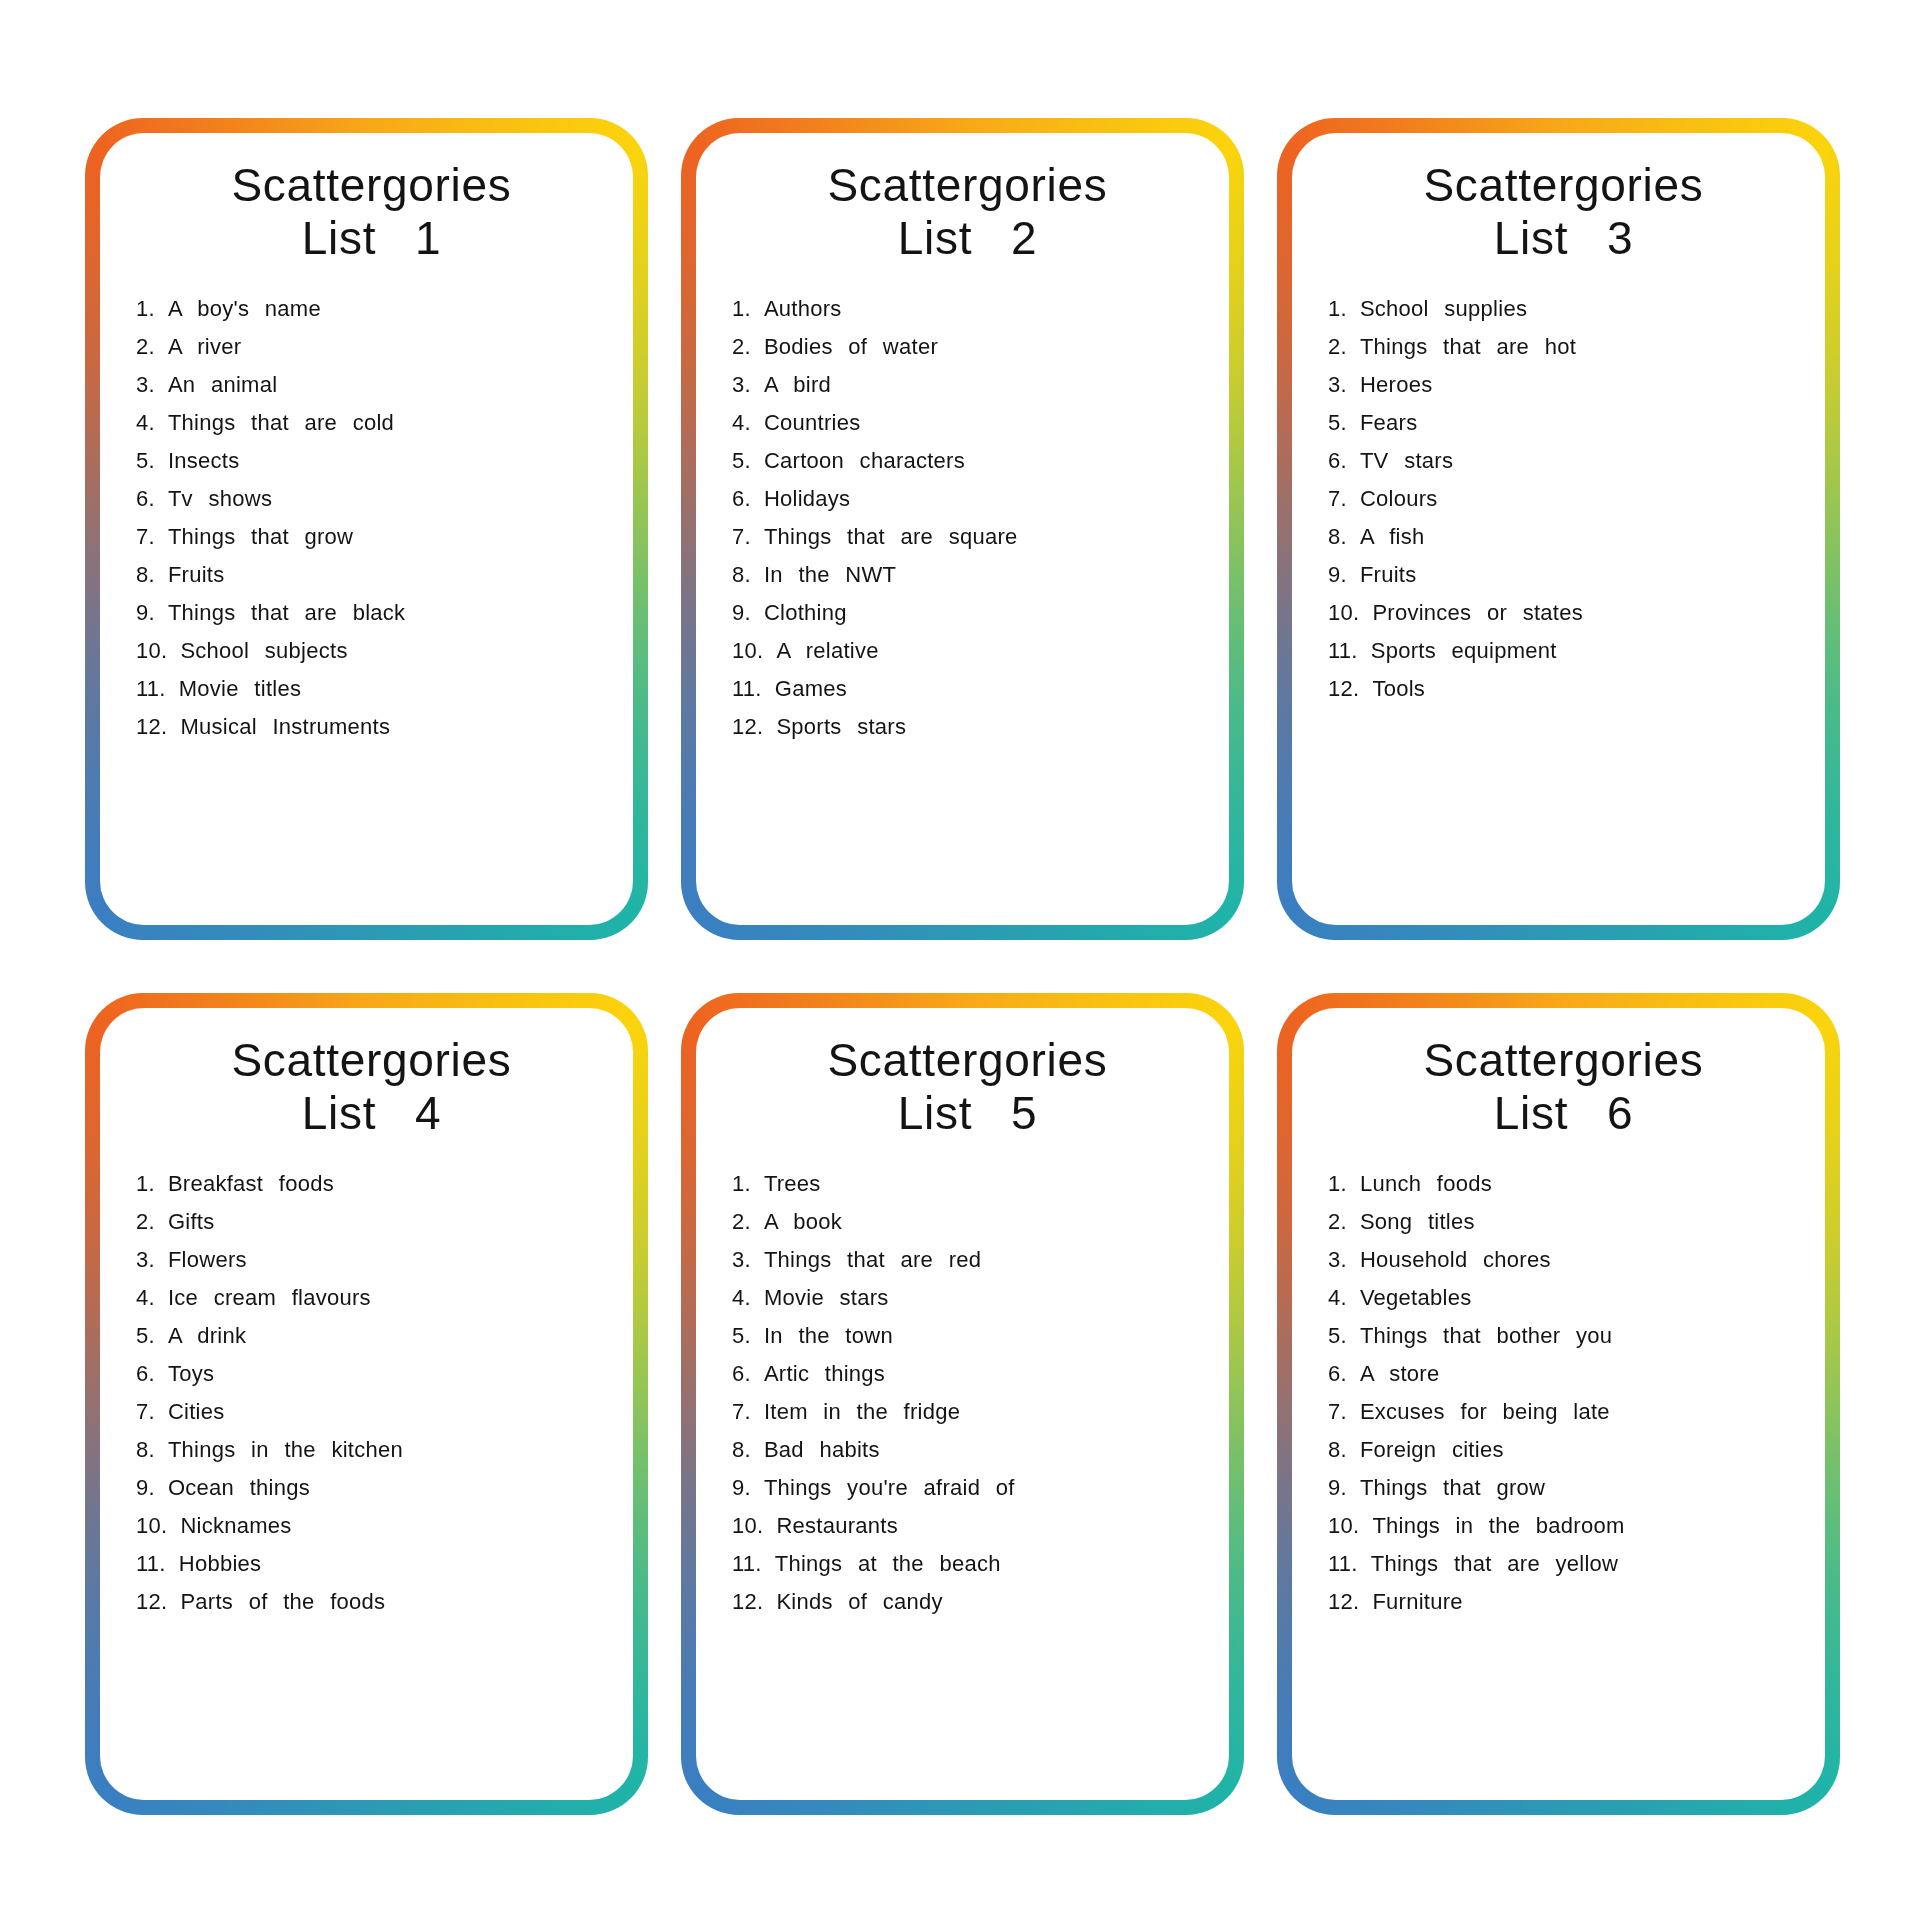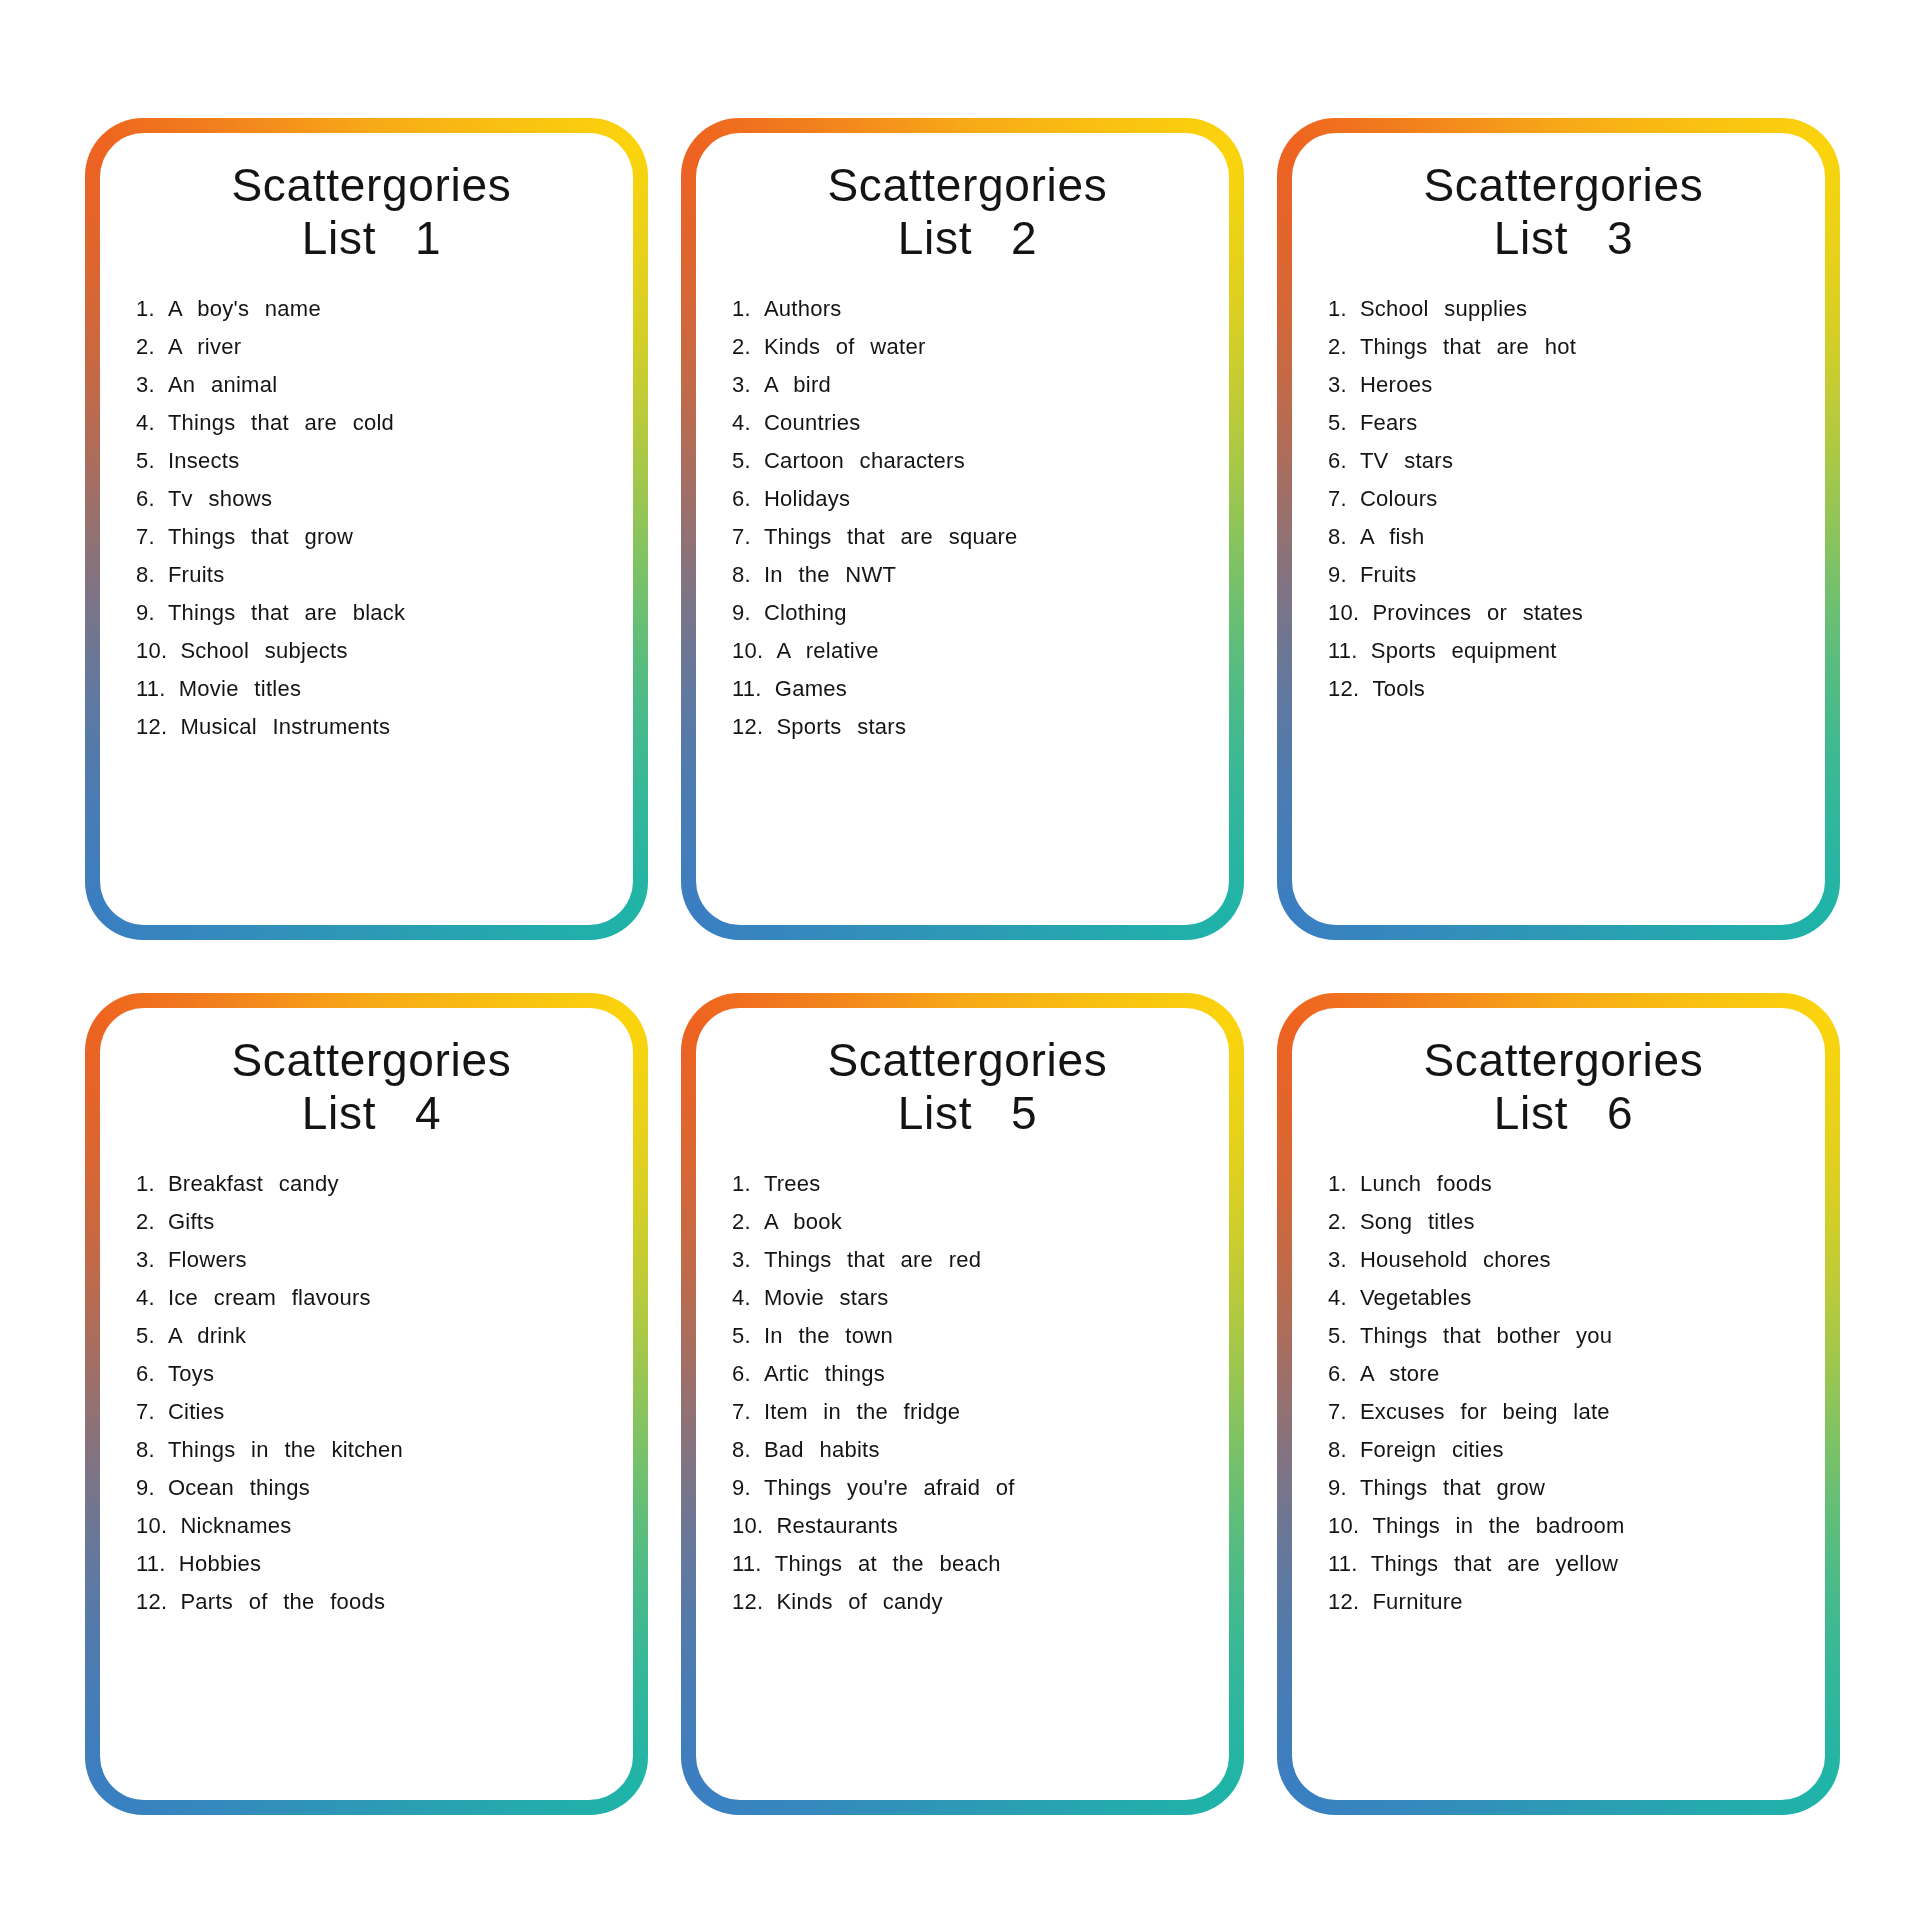--- a/index.html
+++ b/index.html
@@ -110,21 +110,21 @@
   <div class="card">
     <div class="card-inner">
       <div class="card-title">
         <div class="line1">Scattergories</div>
         <div class="line2">List 2</div>
       </div>
       <div class="items">
 
           <div class="item"><span class="num">1.</span><span class="txt">Authors</span></div>
 
-          <div class="item"><span class="num">2.</span><span class="txt">Kinds of water</span></div>
+          <div class="item"><span class="num">2.</span><span class="txt">Bodies of water</span></div>
 
           <div class="item"><span class="num">3.</span><span class="txt">A bird</span></div>
 
           <div class="item"><span class="num">4.</span><span class="txt">Countries</span></div>
 
           <div class="item"><span class="num">5.</span><span class="txt">Cartoon characters</span></div>
 
           <div class="item"><span class="num">6.</span><span class="txt">Holidays</span></div>
 
           <div class="item"><span class="num">7.</span><span class="txt">Things that are square</span></div>
@@ -177,21 +177,21 @@
   </div>
 
   <div class="card">
     <div class="card-inner">
       <div class="card-title">
         <div class="line1">Scattergories</div>
         <div class="line2">List 4</div>
       </div>
       <div class="items">
 
-          <div class="item"><span class="num">1.</span><span class="txt">Breakfast candy</span></div>
+          <div class="item"><span class="num">1.</span><span class="txt">Breakfast foods</span></div>
 
           <div class="item"><span class="num">2.</span><span class="txt">Gifts</span></div>
 
           <div class="item"><span class="num">3.</span><span class="txt">Flowers</span></div>
 
           <div class="item"><span class="num">4.</span><span class="txt">Ice cream flavours</span></div>
 
           <div class="item"><span class="num">5.</span><span class="txt">A drink</span></div>
 
           <div class="item"><span class="num">6.</span><span class="txt">Toys</span></div>

